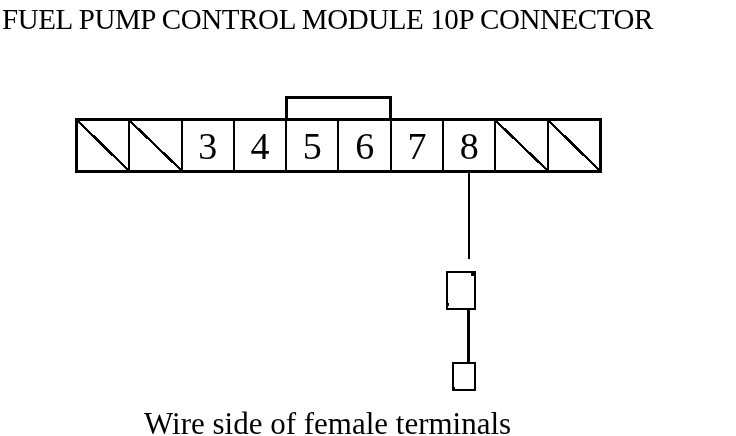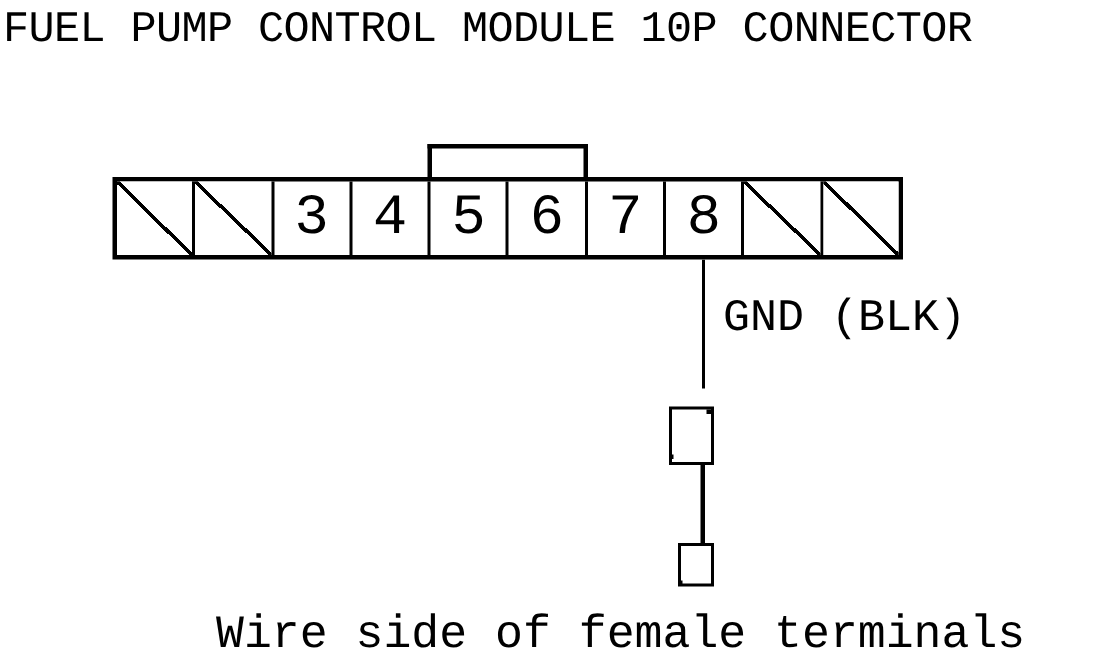--- a/index.html
+++ b/index.html
@@ -6,21 +6,21 @@
     margin: 0;
     padding: 0;
     background: #ffffff;
   }
   .stage {
     position: relative;
     width: 684px;
     height: 436px;
     background: #ffffff;
     color: #000000;
-    font-family: Liberation Mono, monospace;
+    font-family: Liberation Serif, serif;
     overflow: hidden;
   }
   .title {
     position: absolute;
     left: 2px;
     top: 3px;
     font-size: 29px;
     letter-spacing: -0.4px;
     white-space: nowrap;
   }
@@ -175,21 +175,20 @@
       </div>
       <div class="pin-cell">
         <span>8</span>
       </div>
       <div class="pin-cell slashed"></div>
       <div class="pin-cell slashed"></div>
     </div>
 
   <div class="wire wire-upper"></div>
 
-  <div class="gnd-label">GND (BLK)</div>
 
   <div class="terminal terminal-large"></div>
 
   <div class="wire wire-lower"></div>
 
   <div class="terminal terminal-small"></div>
 
   <div class="caption">Wire side of female terminals</div>
 
 </div>

